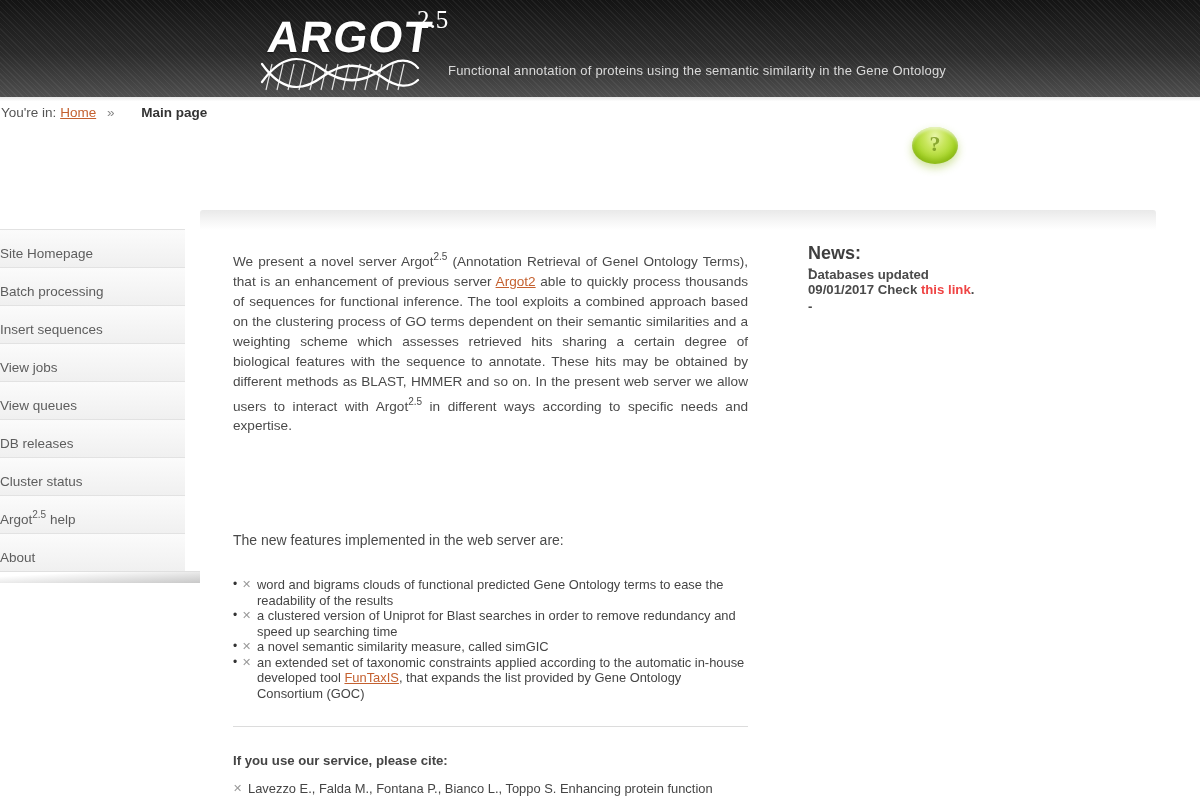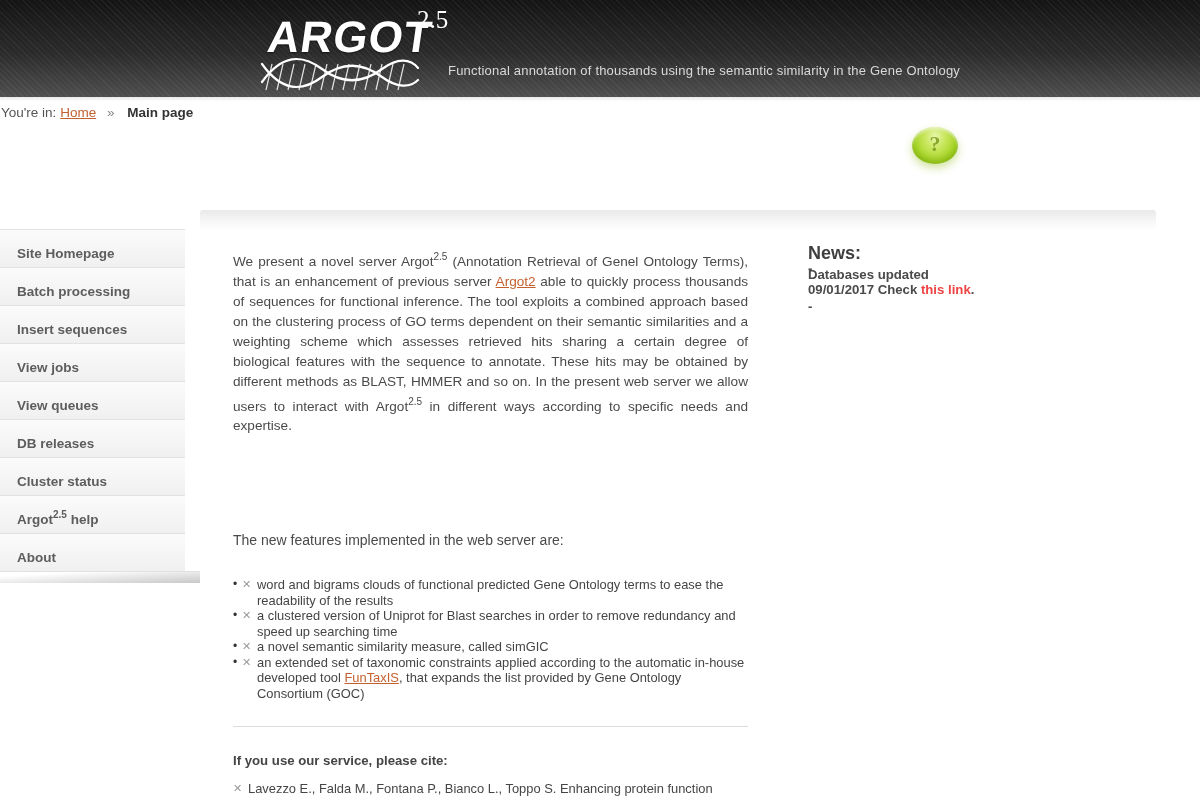--- a/index.html
+++ b/index.html
@@ -46,21 +46,21 @@
     font-size: 13px; color: #d9d9d9; letter-spacing: 0.2px;
   }
 
   
   .breadcrumb {
     position: absolute; left: 1px; top: 105px;
     font-size: 13.5px; color: #555;
   }
   .breadcrumb a { color: #c4602f; text-decoration: underline; cursor: pointer; }
   .crumb-sep { color: #888; margin: 0 6px 0 7px; }
-  .crumb-current { font-weight: bold; color: #333; margin-left: 3px; }
+  .crumb-current { font-weight: bold; color: #333; margin-left: 17px; }
 
   
   .help-button {
     position: absolute; left: 912px; top: 127px; width: 46px; height: 37px;
     border-radius: 50%;
     background: radial-gradient(ellipse at 50% 26%, #e9f6ab 0%, #c8e65c 32%, #a4d522 68%, #85b513 100%);
     box-shadow: 0 4px 8px rgba(150,190,40,0.45),
                 inset 0 -4px 6px rgba(110,150,10,0.45),
                 inset 0 2px 3px rgba(255,255,255,0.65);
     display: flex; align-items: center; justify-content: center;
@@ -76,26 +76,24 @@
   .content-topbar {
     position: absolute; left: 200px; top: 210px; width: 956px; height: 20px;
     background: linear-gradient(#e9e9e9 0%, #f6f6f6 55%, #ffffff 100%);
     border-radius: 3px 3px 0 0;
   }
 
   
   .sidebar { position: absolute; left: 0; top: 229px; width: 200px; }
   .menu-item {
     width: 185px; height: 38px; line-height: 38px;
-    padding-left: 17px;
     font-size: 13.5px; color: #5d5d5d;
     background: linear-gradient(#fbfbfb, #f0f0f0);
     border-top: 1px solid #e2e2e2;
     cursor: pointer;
-    font-weight: bold;
   }
   .menu-item sup { font-size: 10px; }
   .sidebar-footer {
     width: 200px; height: 12px;
     border-top: 1px solid #e0e0e0;
     background: linear-gradient(to bottom right, #ffffff 20%, #c8c8c8 100%);
   }
 
   
   .main-col { position: absolute; left: 233px; top: 236px; width: 515px; }
@@ -152,21 +150,21 @@
         <line x1="122" y1="8" x2="116" y2="34"></line>
         <line x1="133" y1="8" x2="127" y2="34"></line>
         <line x1="144" y1="8" x2="138" y2="34"></line>
       </g>
       <g stroke="#ffffff" stroke-width="2.2" fill="none" stroke-linecap="round">
         <path d="M2,8  C22,36 42,36 62,21 C82,6  102,6  122,21 C137,32 150,32 158,24"></path>
         <path d="M2,26 C22,-2 42,-2 62,13 C82,28 102,28 122,13 C137,2  150,2  158,12"></path>
       </g>
     </svg>
   </div>
-  <div class="tagline">Functional annotation of thousands using the semantic similarity in the Gene Ontology</div>
+  <div class="tagline">Functional annotation of proteins using the semantic similarity in the Gene Ontology</div>
 </header>
 <div class="header-edge"></div>
 
 <nav class="breadcrumb">
   <span>You're in:</span>
   <a>Home</a>
   <span class="crumb-sep">»</span>
   <span class="crumb-current">Main page</span>
 </nav>
 

